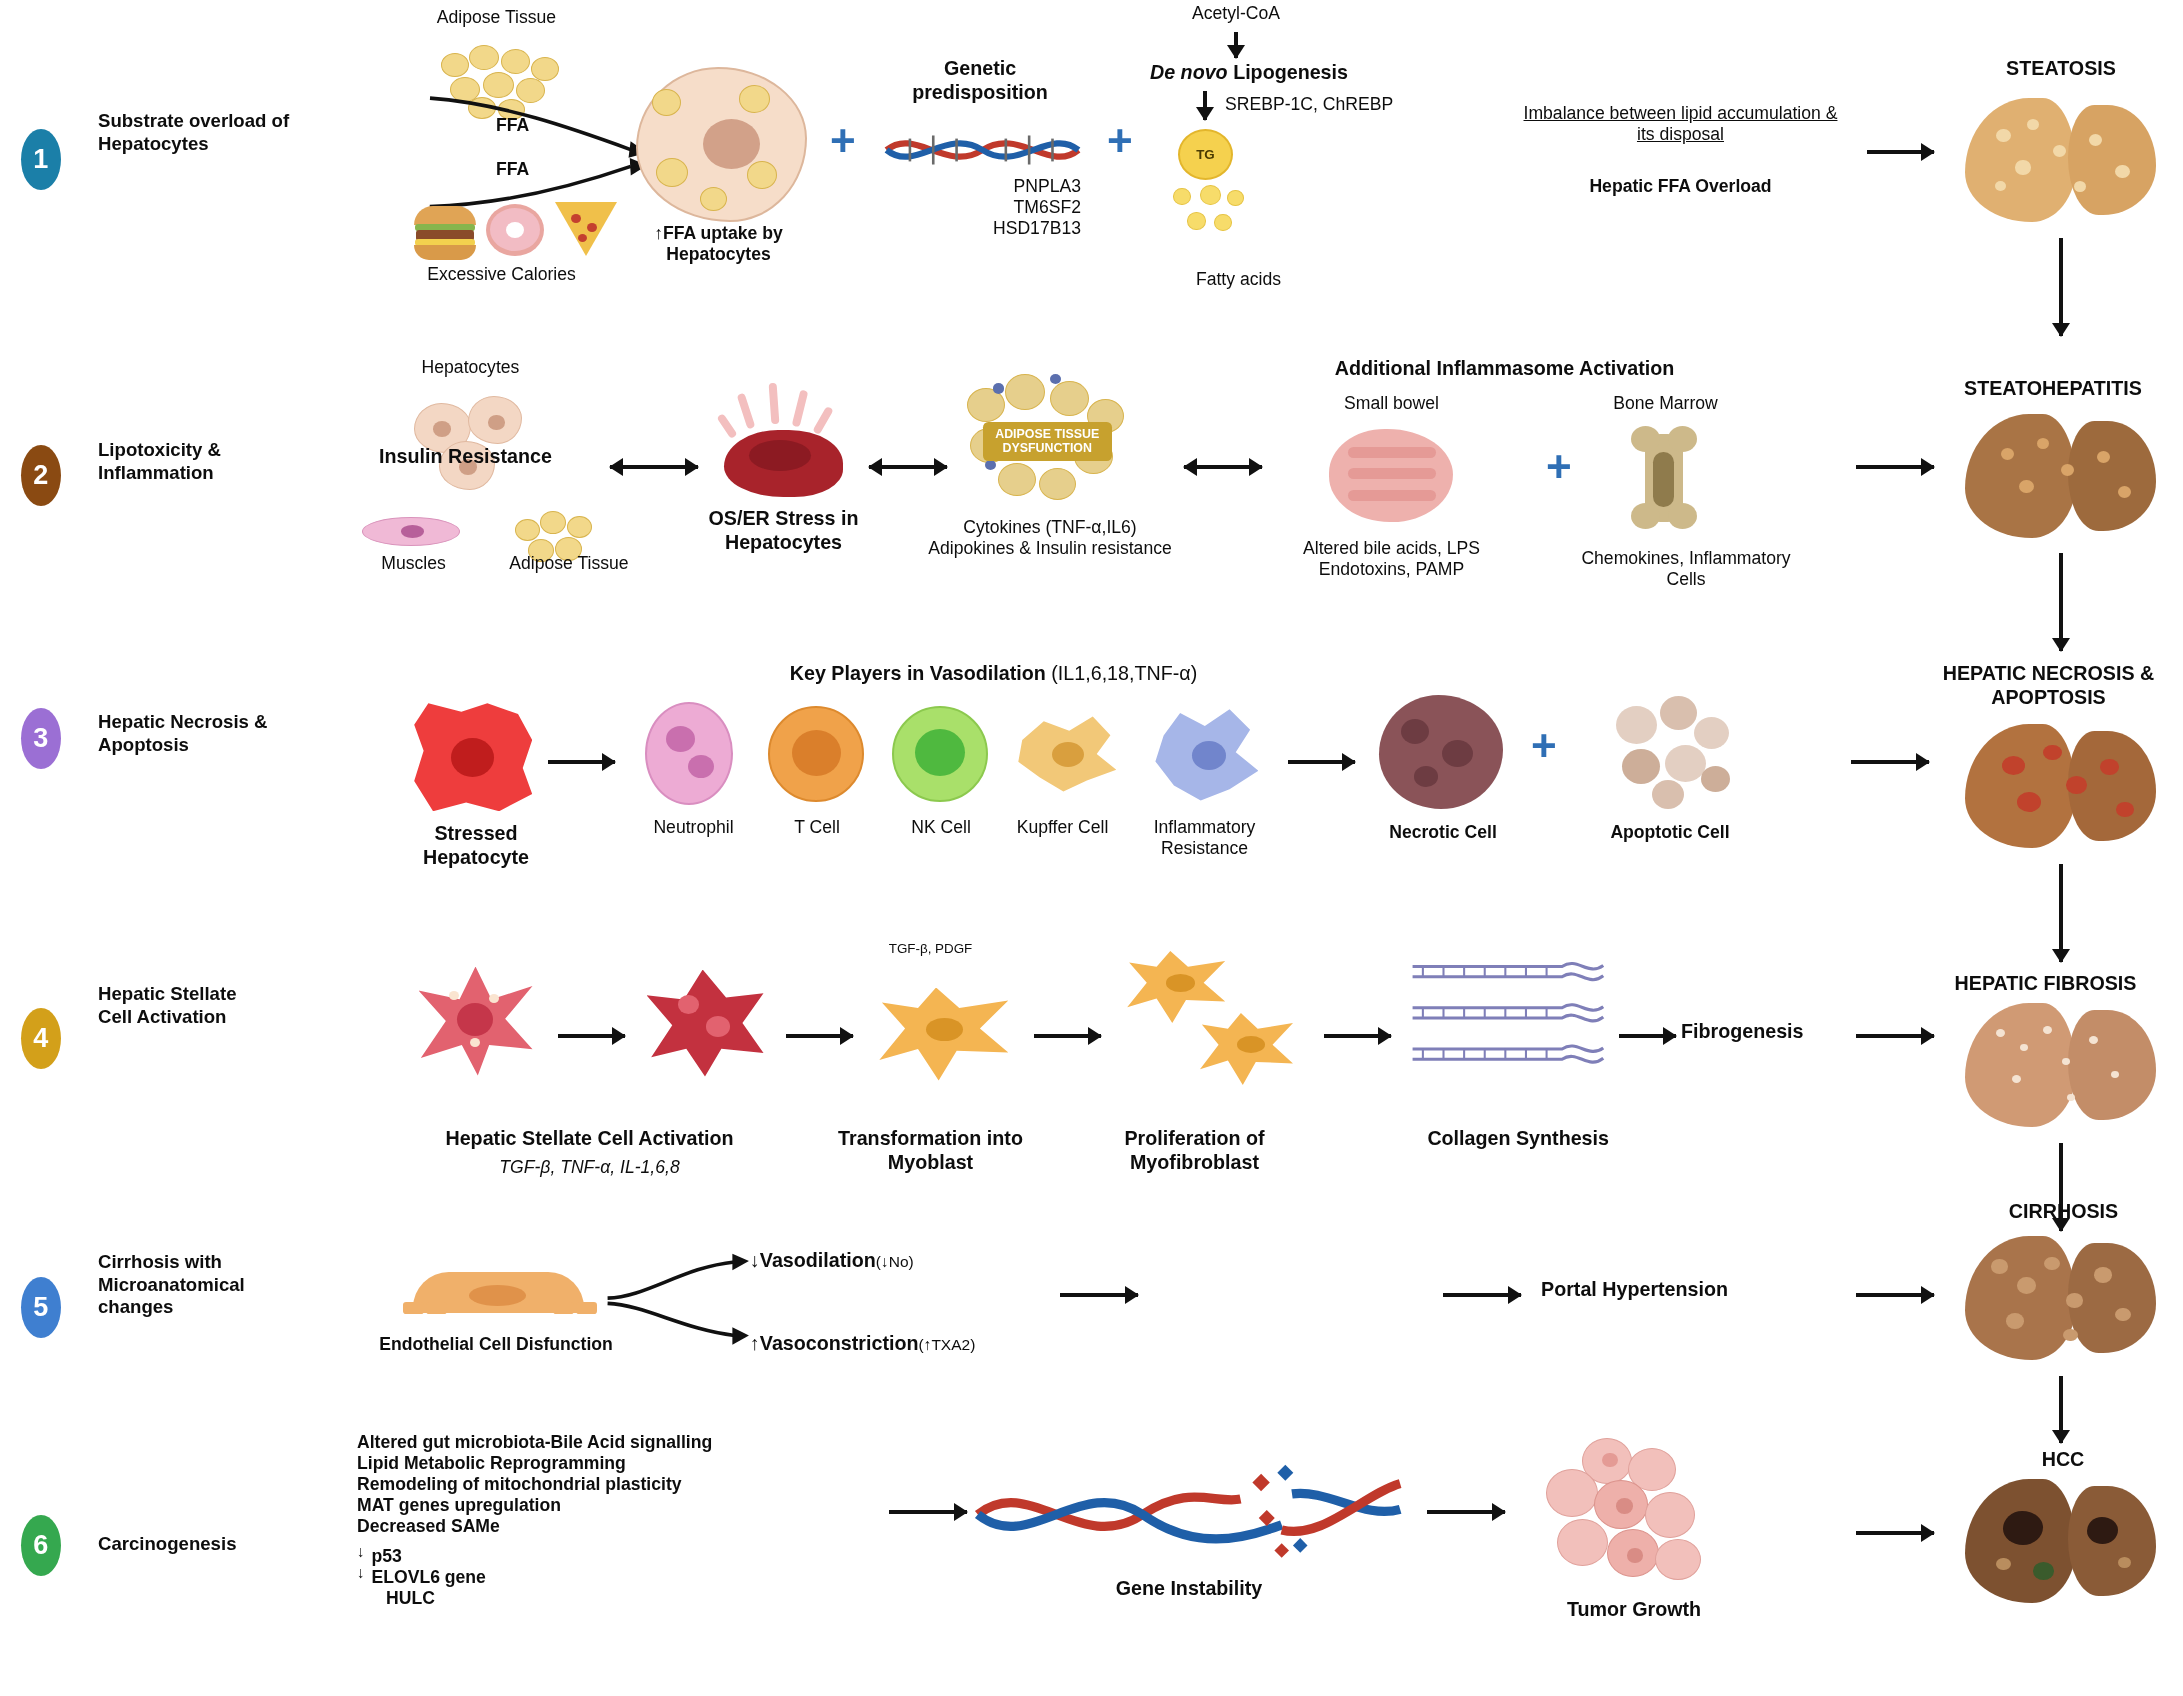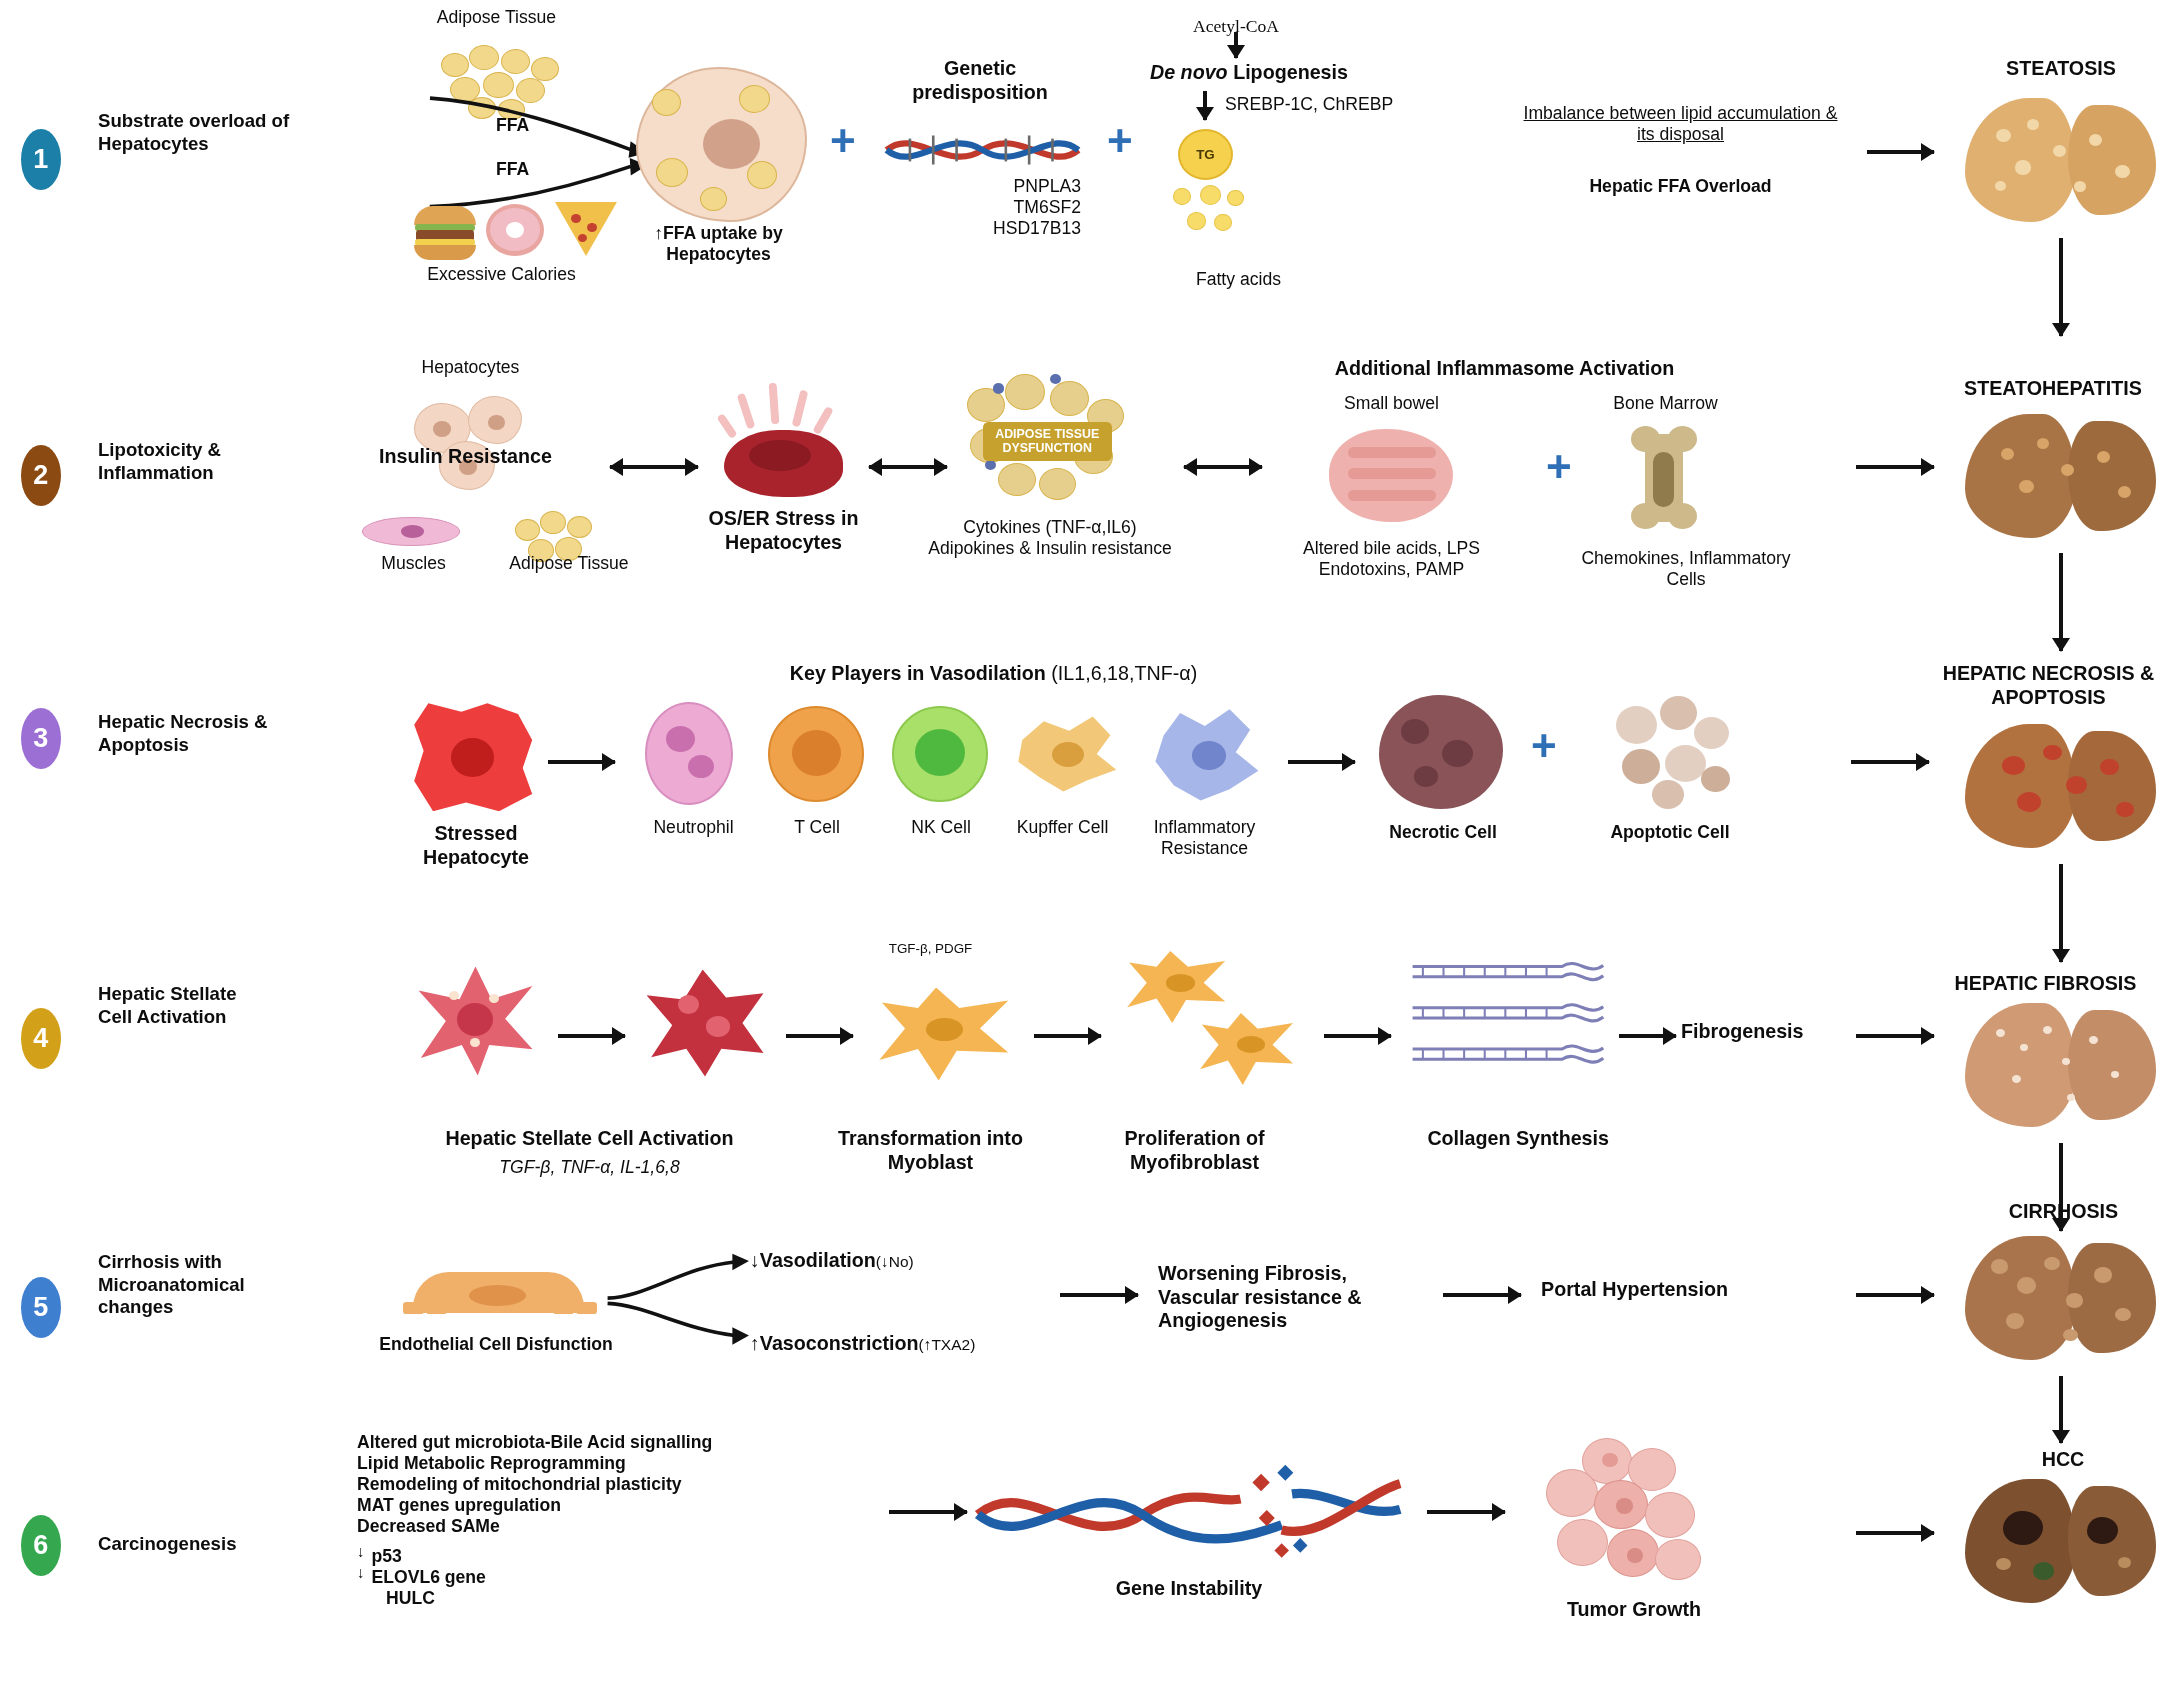--- a/index.html
+++ b/index.html
@@ -199,21 +199,21 @@
     </g>
   </svg>
   <div class="abs lbl-lg ctr" style="left:879px; top:176px; width:202px;text-align:right;">
     <div>PNPLA3</div>
     <div>TM6SF2</div>
     <div>HSD17B13</div>
   </div>
 
   <div class="plus" style="left:1107px; top:119px;">+</div>
 
-  <div class="abs lbl-lg ctr" style="left:1143px; top:16px; width:186px;font-family:Liberation Serif, serif;">Acetyl-CoA</div>
+  <div class="abs lbl-lg ctr" style="left:1143px; top:3px; width:186px;">Acetyl-CoA</div>
   <div class="arrow-v" style="left:1236px; top:32px; height:26px;">
       <div class="bar"></div>
       <div class="head"></div>
     </div>
   <div class="abs lbl-xl ctr" style="left:1138px; top:61px; width:222px;">
     <span class="bold ital">De novo</span><span class="bold"> Lipogenesis</span>
   </div>
   <div class="arrow-v" style="left:1205px; top:91px; height:29px;">
       <div class="bar"></div>
       <div class="head"></div>
@@ -622,21 +622,20 @@
     <span>↓</span><span>Vasodilation</span><span class="lbl" style="font-weight:normal;">(↓No)</span>
   </div>
   <div class="abs lbl-xl bold" style="left:750px; top:1332px;">
     <span>↑</span><span>Vasoconstriction</span><span class="lbl" style="font-weight:normal;">(↑TXA2)</span>
   </div>
 
   <div class="arrow-h" style="left:1060px; top:1293px; width:78px;">
       <div class="bar"></div>
       <div class="head"></div>
     </div>
-  <div class="abs lbl-xl bold" style="left:1158px; top:1262px; width:269px;">Worsening Fibrosis, Vascular resistance &amp; Angiogenesis</div>
 
   <div class="arrow-h" style="left:1443px; top:1293px; width:78px;">
       <div class="bar"></div>
       <div class="head"></div>
     </div>
   <div class="abs lbl-xl bold" style="left:1541px; top:1278px;">Portal Hypertension</div>
 
   <div class="arrow-h" style="left:1856px; top:1293px; width:78px;">
       <div class="bar"></div>
       <div class="head"></div>

